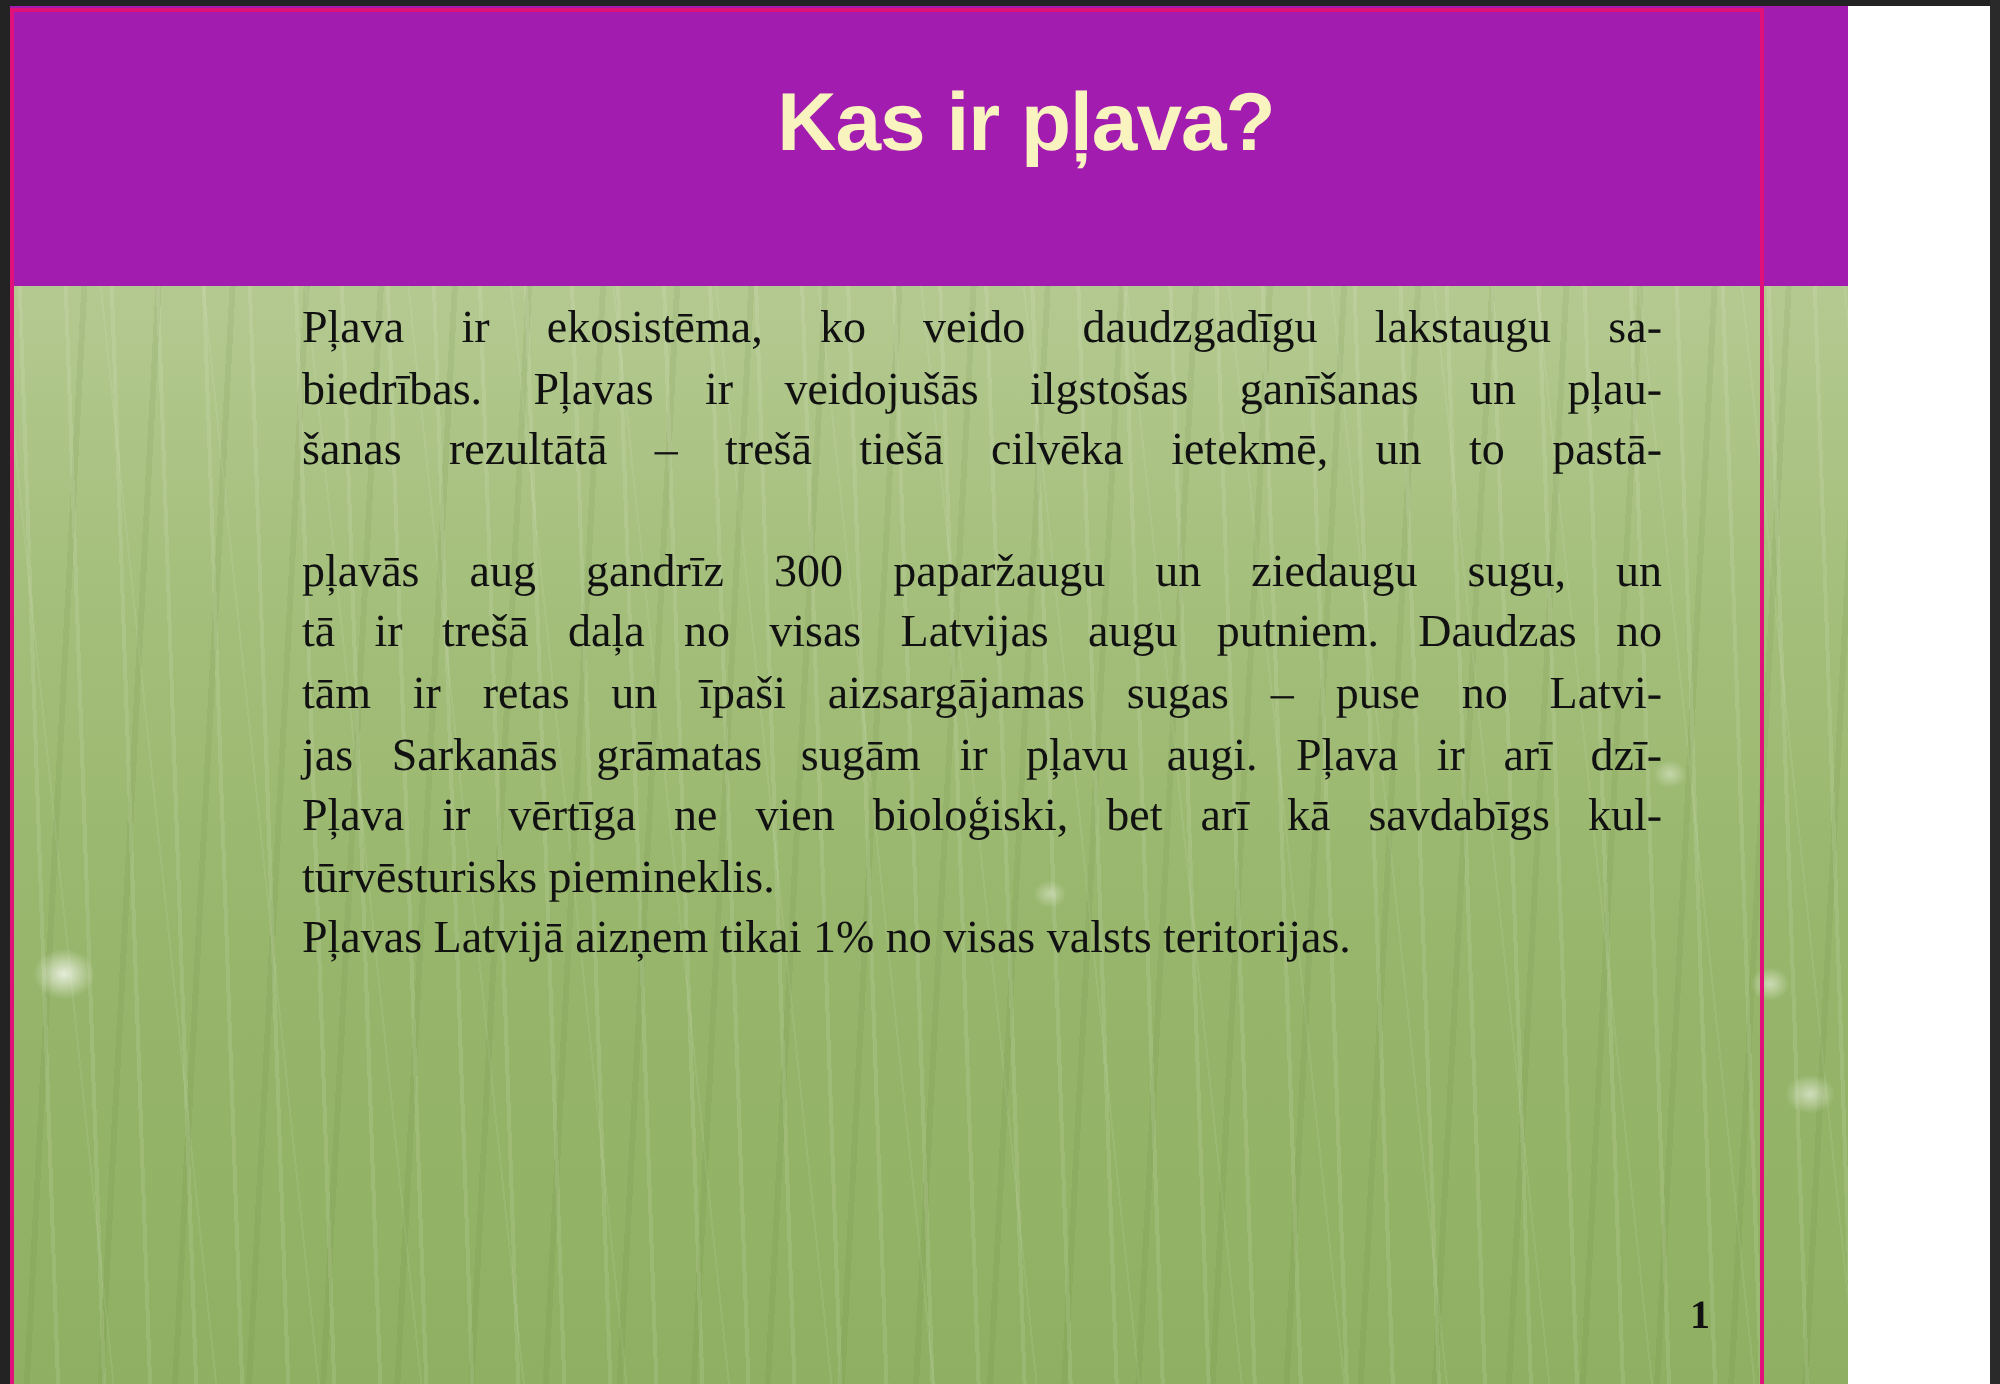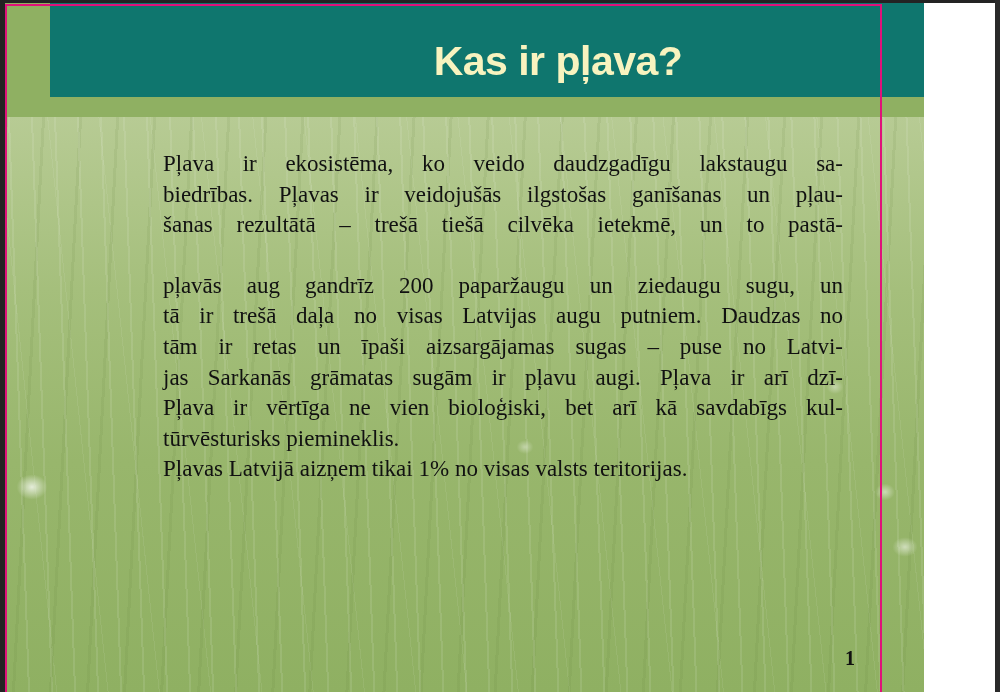--- a/index.html
+++ b/index.html
@@ -13,25 +13,25 @@
       radial-gradient(ellipse 18px 14px at 900px 430px, rgba(255,255,255,0.55), rgba(255,255,255,0) 70%),
       radial-gradient(ellipse 14px 12px at 880px 375px, rgba(255,255,255,0.5), rgba(255,255,255,0) 70%),
       radial-gradient(ellipse 16px 14px at 455px 625px, rgba(255,255,255,0.45), rgba(255,255,255,0) 70%),
       radial-gradient(ellipse 12px 10px at 520px 330px, rgba(255,255,255,0.4), rgba(255,255,255,0) 70%),
       radial-gradient(ellipse 12px 10px at 830px 270px, rgba(255,255,255,0.4), rgba(255,255,255,0) 70%),
       repeating-linear-gradient(88deg, rgba(255,255,255,0.10) 0 2px, rgba(255,255,255,0) 2px 23px),
       repeating-linear-gradient(93deg, rgba(90,120,50,0.10) 0 3px, rgba(0,0,0,0) 3px 37px),
       repeating-linear-gradient(84deg, rgba(255,255,255,0.07) 0 1px, rgba(255,255,255,0) 1px 51px),
       linear-gradient(180deg,#b7cb94 0%,#a5bf7c 30%,#98b66c 60%,#8fb062 100%);
   }
-  .header{position:absolute;left:0;top:0;width:919px;height:94px;background:#0f766e;margin-left:45px;}
+  .header{position:absolute;left:0;top:0;width:919px;height:140px;background:#a21caf;}
   .title{position:absolute;left:0;top:34px;width:1016px;text-align:center;color:#f8f3bf;
     font-family:"Liberation Sans",sans-serif;font-weight:bold;font-size:41px;letter-spacing:-0.5px;line-height:48px;}
   .trim{position:absolute;left:5px;top:4px;width:877px;height:700px;border:2px solid #e0117a;box-sizing:border-box;pointer-events:none;}
-  .body-text{position:absolute;left:158px;top:146px;width:680px;color:#111;font-size:23px;line-height:30.6px;text-align:justify;}
+  .body-text{position:absolute;left:146px;top:146px;width:680px;color:#111;font-size:23px;line-height:30.6px;text-align:justify;}
   .para{margin:0;}
   .para + .para{margin-top:30px;}
   .line{display:block;text-align:justify;text-align-last:justify;white-space:nowrap;}
   .line.last{text-align-last:left;}
   .page-num{position:absolute;left:840px;top:644px;font-size:20px;font-weight:bold;color:#111;}
 </style>
 </head>
 <body>
 
 <div class="page">
@@ -40,21 +40,21 @@
     <div class="title">Kas ir pļava?</div>
   </div>
 
   <div class="body-text">
     <p class="para">
       <span class="line">Pļava ir ekosistēma, ko veido daudzgadīgu lakstaugu sa-</span>
       <span class="line">biedrības. Pļavas ir veidojušās ilgstošas ganīšanas un pļau-</span>
       <span class="line">šanas rezultātā – trešā tiešā cilvēka ietekmē, un to pastā-</span>
     </p>
     <p class="para">
-      <span class="line">pļavās aug gandrīz 200 paparžaugu un ziedaugu sugu, un</span>
+      <span class="line">pļavās aug gandrīz 300 paparžaugu un ziedaugu sugu, un</span>
       <span class="line">tā ir trešā daļa no visas Latvijas augu putniem. Daudzas no</span>
       <span class="line">tām ir retas un īpaši aizsargājamas sugas – puse no Latvi-</span>
       <span class="line">jas Sarkanās grāmatas sugām ir pļavu augi. Pļava ir arī dzī-</span>
       <span class="line">Pļava ir vērtīga ne vien bioloģiski, bet arī kā savdabīgs kul-</span>
       <span class="line last">tūrvēsturisks piemineklis.</span>
       <span class="line last">Pļavas Latvijā aizņem tikai 1% no visas valsts teritorijas.</span>
     </p>
   </div>
 
   <div class="page-num">1</div>

